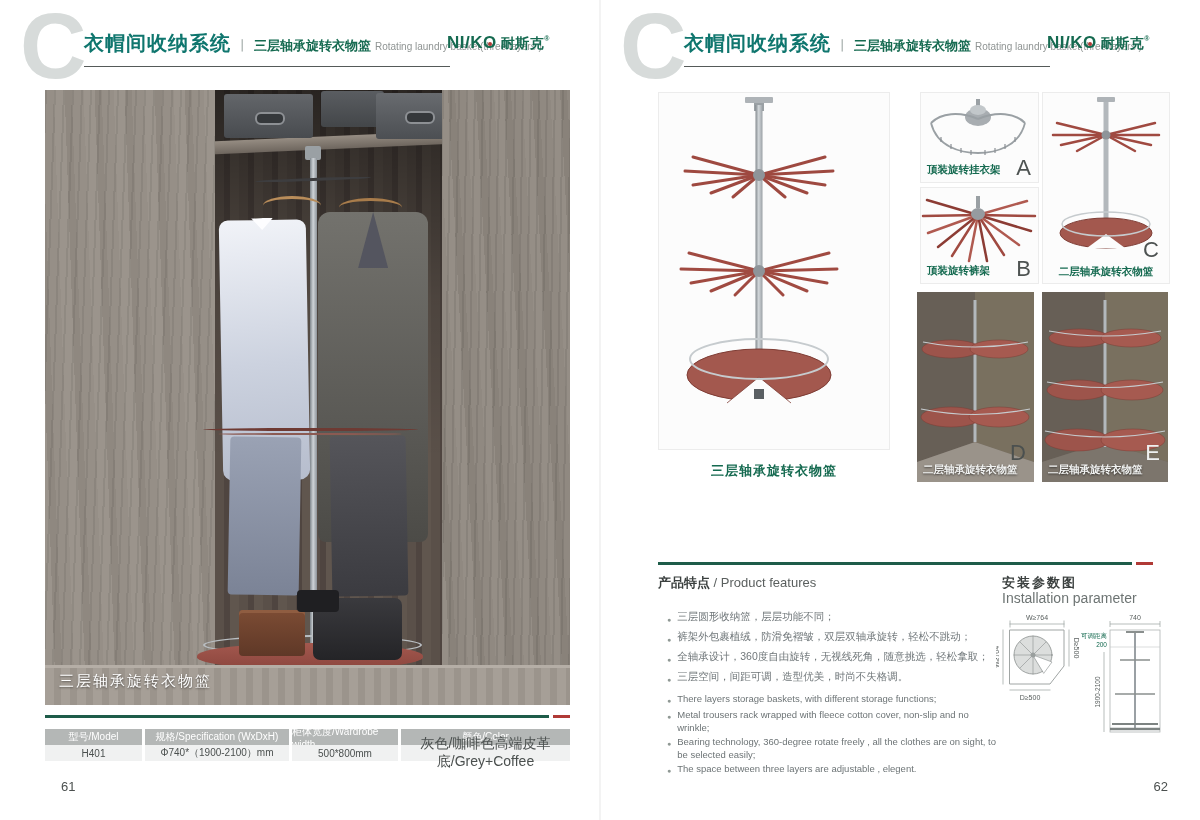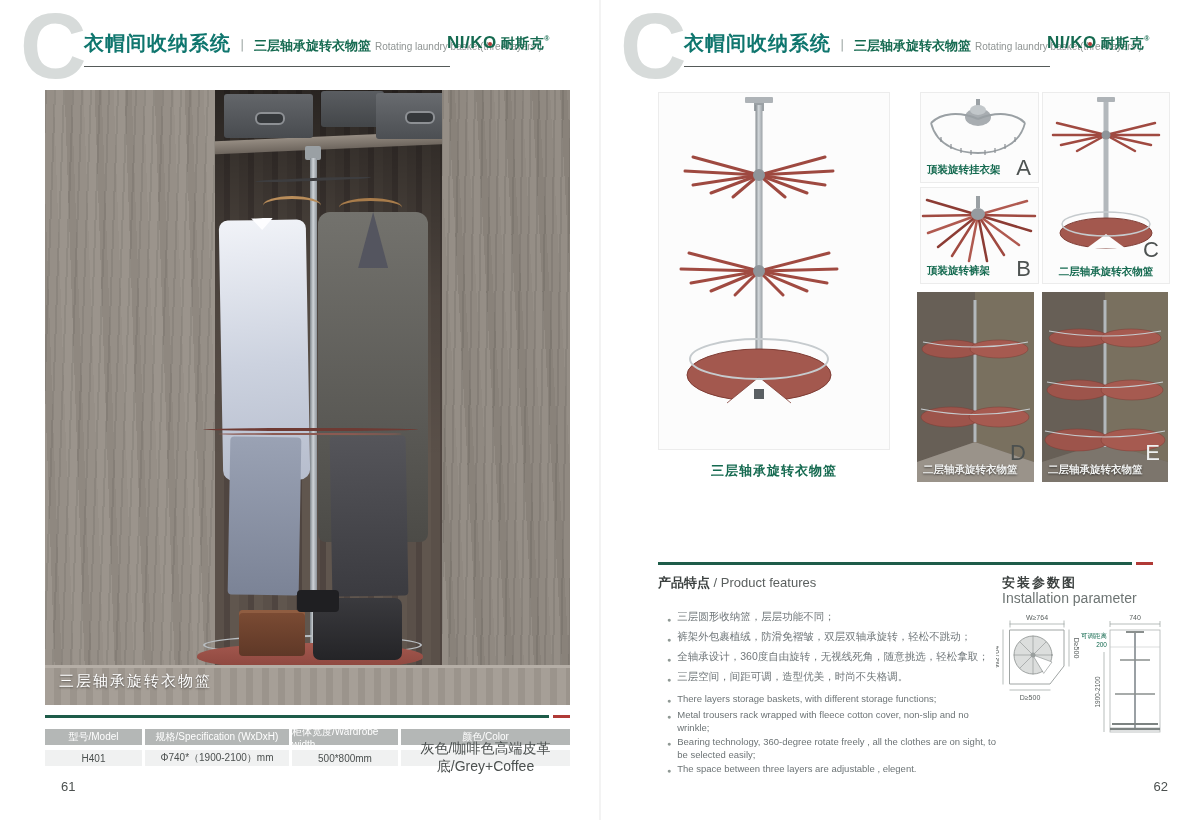--- a/index.html
+++ b/index.html
@@ -80,21 +80,21 @@
        background:linear-gradient(180deg,#3a3a3e,#242427);}
   .pouch{left:48%;top:500px;width:8%;height:22px;border-radius:4px;background:#1f1f22;}
   .floor{left:0;bottom:0;width:100%;height:40px;
          background:repeating-linear-gradient(90deg,#a69f97 0 9px,#9b948c 9px 16px);
          box-shadow:inset 0 3px 0 #b5aea6;}
   .photo-label{left:14px;bottom:14px;color:#fff;font-size:15px;letter-spacing:2px;
                text-shadow:0 1px 2px rgba(0,0,0,.5);}
 
   
   .spec-table{position:absolute;left:45px;top:729px;width:525px;}
-  .tr{display:flex;gap:3px;margin-bottom:5px;}
+  .tr{display:flex;gap:3px;}
   .tc{display:flex;align-items:center;justify-content:center;height:16px;}
   .th{background:#b4b7b6;color:#fff;font-size:10px;}
   .td{background:#f0f1f1;color:#4b504f;font-size:10px;}
   .c1{width:97px;}.c2{width:144px;}.c3{width:106px;}.c4{flex:1;}
   .td.c4{font-size:14px;text-align:center;}
   .pagenum{position:absolute;top:779px;font-size:13px;color:#4b504f;}
   .pn-left{left:61px;}
   .pn-right{right:32px;}
 
   

